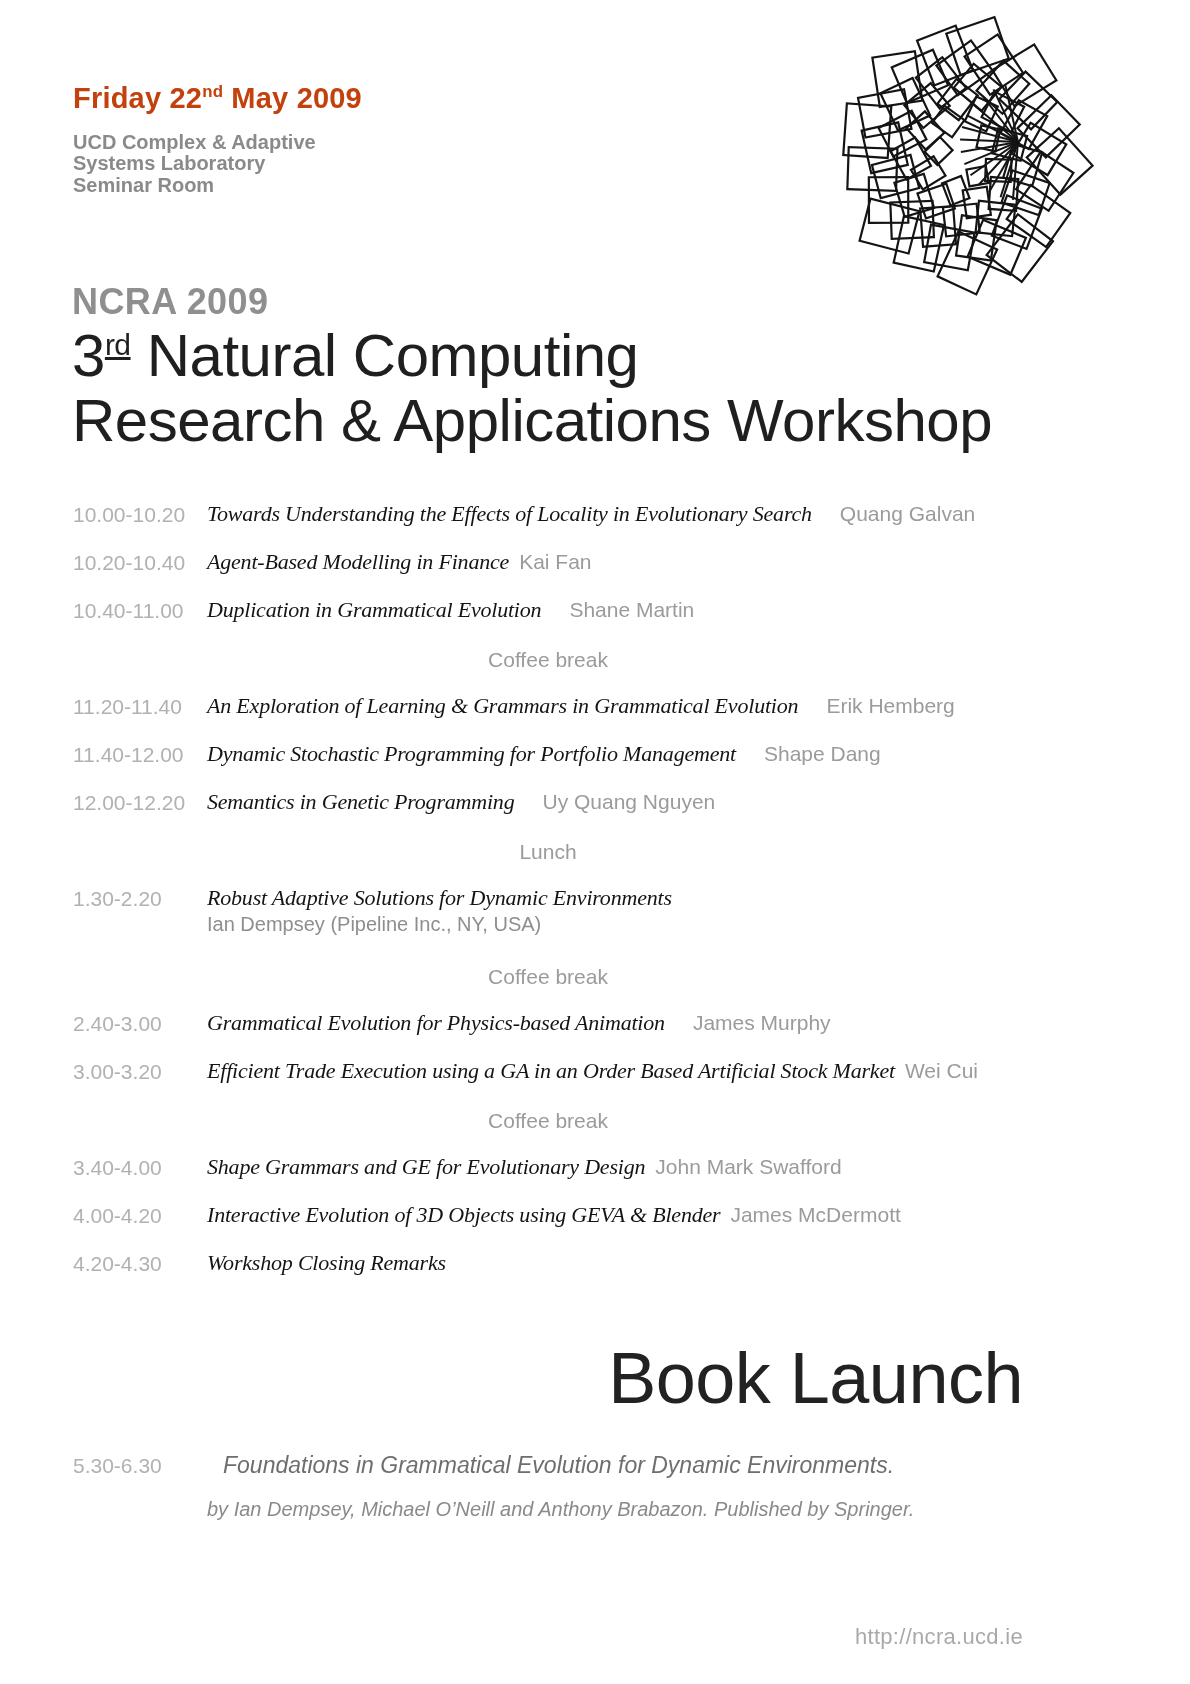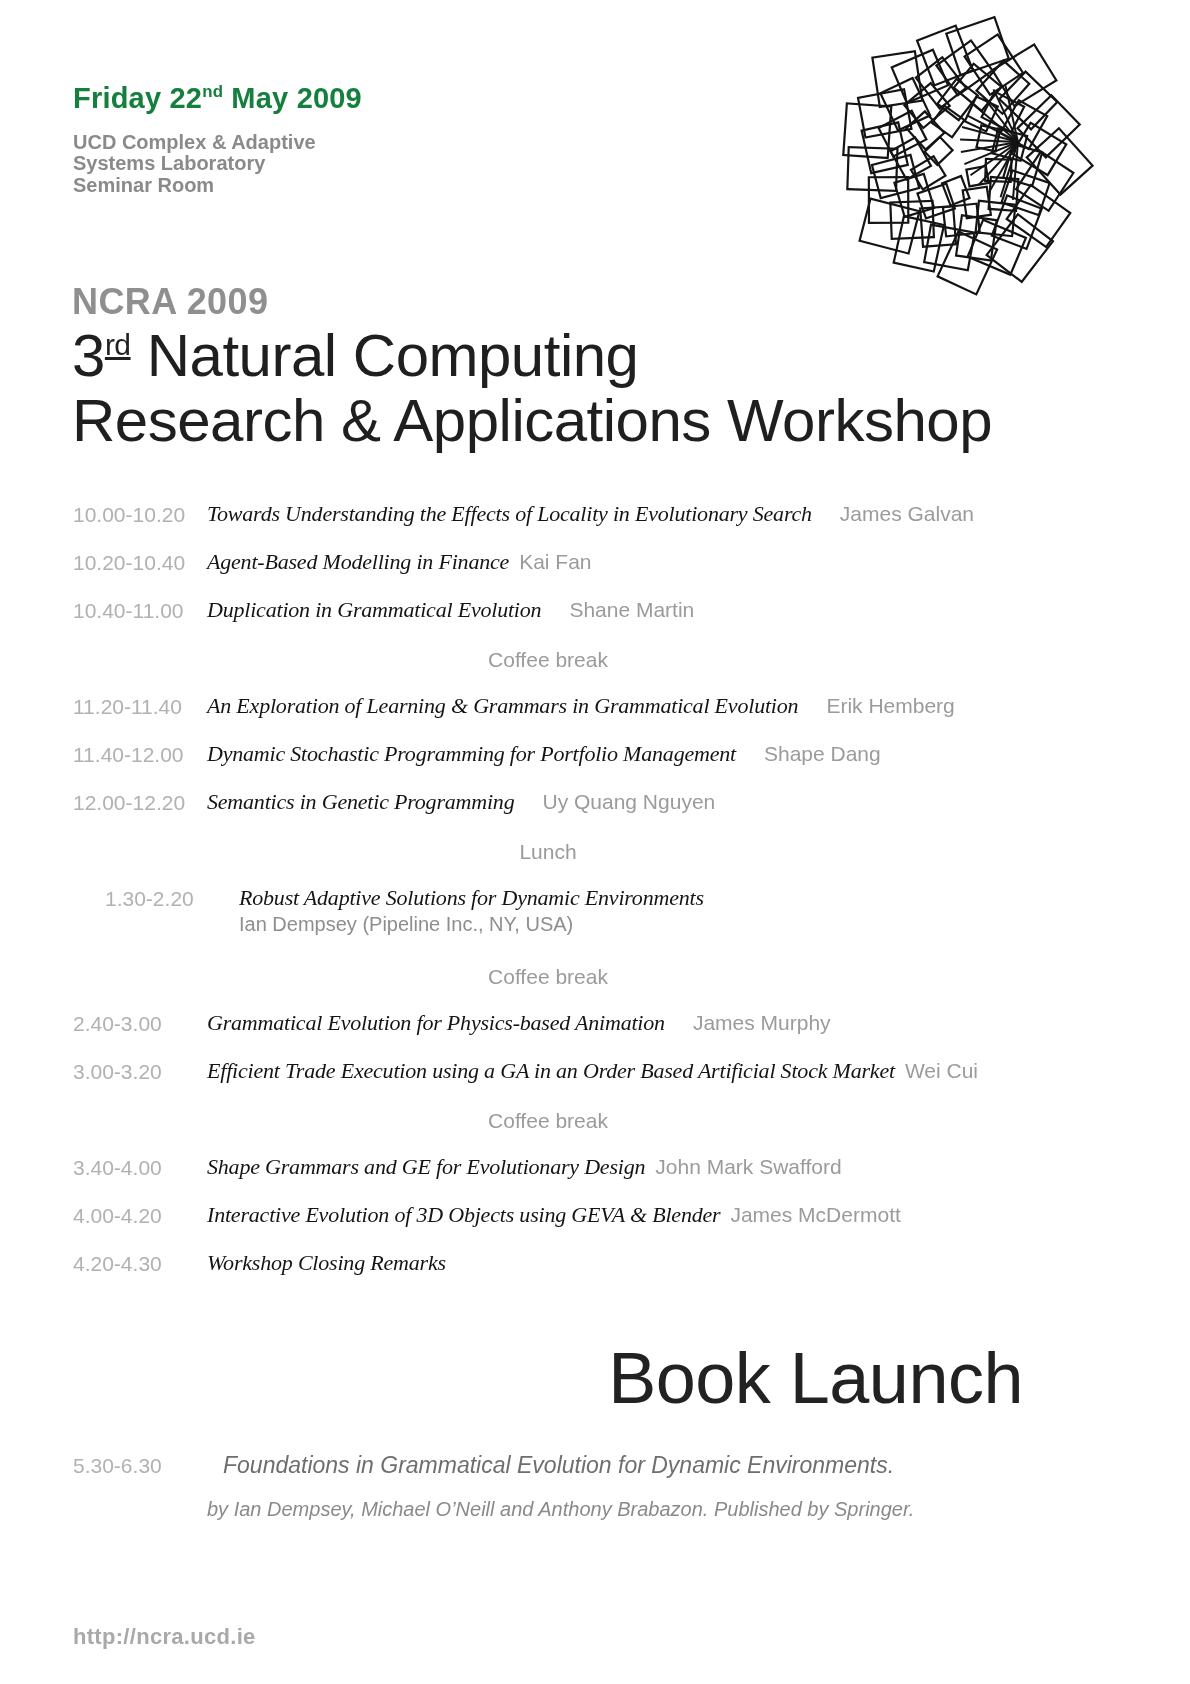--- a/index.html
+++ b/index.html
@@ -3,57 +3,57 @@
 <meta charset="utf-8">
 <style>
   html,body { margin:0; padding:0; background:#ffffff; }
   .page {
     position:relative; width:1190px; height:1684px; background:#ffffff;
     font-family:"Liberation Sans","DejaVu Sans",sans-serif; overflow:hidden;
   }
 
   
   .header-left { position:absolute; left:73px; top:82px; }
-  .date { font-size:29px; font-weight:bold; color:#15803d; letter-spacing:.2px; }
+  .date { font-size:29px; font-weight:bold; color:#c2410c; letter-spacing:.2px; }
   .date sup { font-size:.58em; font-weight:bold; }
   .venue { margin-top:17px; font-size:20px; font-weight:bold; color:#8a8a8a; line-height:1.07; }
 
   
   .logo { position:absolute; left:850px; top:24px; width:240px; height:270px; }
   .logo svg { overflow:visible; }
 
   
   .title-block { position:absolute; left:72px; top:281px; }
   .title-tag { font-size:36px; font-weight:bold; color:#8f8f8f; letter-spacing:.4px; }
   .big-title { font-size:60px; font-weight:100; color:#1f1f1f; line-height:1.08; letter-spacing:-.5px; margin-top:1px; }
   .big-title sup { font-size:.5em;text-decoration:underline; }
 
   
   .schedule { position:absolute; left:73px; top:503px; width:950px; }
   .srow { position:relative; height:48px; }
-  .srow.tall { height:77px;margin-left:32px; }
+  .srow.tall { height:77px; }
   .brow { height:48px; text-align:center; }
   .time { position:absolute; left:0; top:0; font-size:21px; color:#b1b1b1; }
   .entry { position:absolute; left:134px; top:-2px; white-space:nowrap; }
   .talk-title { font-family:Liberation Serif, serif; font-style:italic; font-size:22px; color:#141414; letter-spacing:-.2px; }
   .speaker { font-size:21px; color:#9b9b9b; margin-left:28px; font-style:normal; }
   .speaker.tight { margin-left:10px; }
   .note { position:absolute; left:134px; top:26px; font-size:20px; color:#8e8e8e; }
   .break-label { font-size:21px; color:#9b9b9b; line-height:26px; }
 
   
   .book { position:absolute; left:73px; top:1342px; width:950px; }
   .book-heading { text-align:right; font-size:72px; font-weight:100; color:#222222; line-height:1; letter-spacing:-.5px; }
   .book-entry { position:relative; margin-top:38px; height:70px; }
   .book-time { position:absolute; left:0; top:2px; font-size:21px; color:#b1b1b1; }
   .book-title { position:absolute; left:150px; top:0; font-size:23px; font-style:italic; color:#6e6e6e; white-space:nowrap; }
   .book-byline { position:absolute; left:134px; top:46px; font-size:20px; font-style:italic; color:#8a8a8a; white-space:nowrap; }
 
   
-  .footer { position:absolute; left:73px; top:1624px; width:950px; text-align:left;font-weight:bold; }
+  .footer { position:absolute; left:73px; top:1624px; width:950px; text-align:right; }
   .footer a { font-size:22px; color:#a9a9a9; text-decoration:none; letter-spacing:.3px; }
 </style>
 </head>
 <body>
 
 <div class="page">
 
   <div class="header-left">
     <div class="date"><span>Friday 22</span><sup>nd</sup><span> May 2009</span></div>
     <div class="venue">
@@ -144,21 +144,21 @@
     <div class="big-title">
       <div><span>3</span><sup>rd</sup><span> Natural Computing</span></div>
       <div>Research &amp; Applications Workshop</div>
     </div>
   </div>
 
   <div class="schedule">
 
     <div class="srow">
       <span class="time">10.00-10.20</span>
-      <span class="entry"><span class="talk-title">Towards Understanding the Effects of Locality in Evolutionary Search</span><span class="speaker">James Galvan</span></span>
+      <span class="entry"><span class="talk-title">Towards Understanding the Effects of Locality in Evolutionary Search</span><span class="speaker">Quang Galvan</span></span>
     </div>
 
     <div class="srow">
       <span class="time">10.20-10.40</span>
       <span class="entry"><span class="talk-title">Agent-Based Modelling in Finance</span><span class="speaker tight">Kai Fan</span></span>
     </div>
 
     <div class="srow">
       <span class="time">10.40-11.00</span>
       <span class="entry"><span class="talk-title">Duplication in Grammatical Evolution</span><span class="speaker">Shane Martin</span></span>

